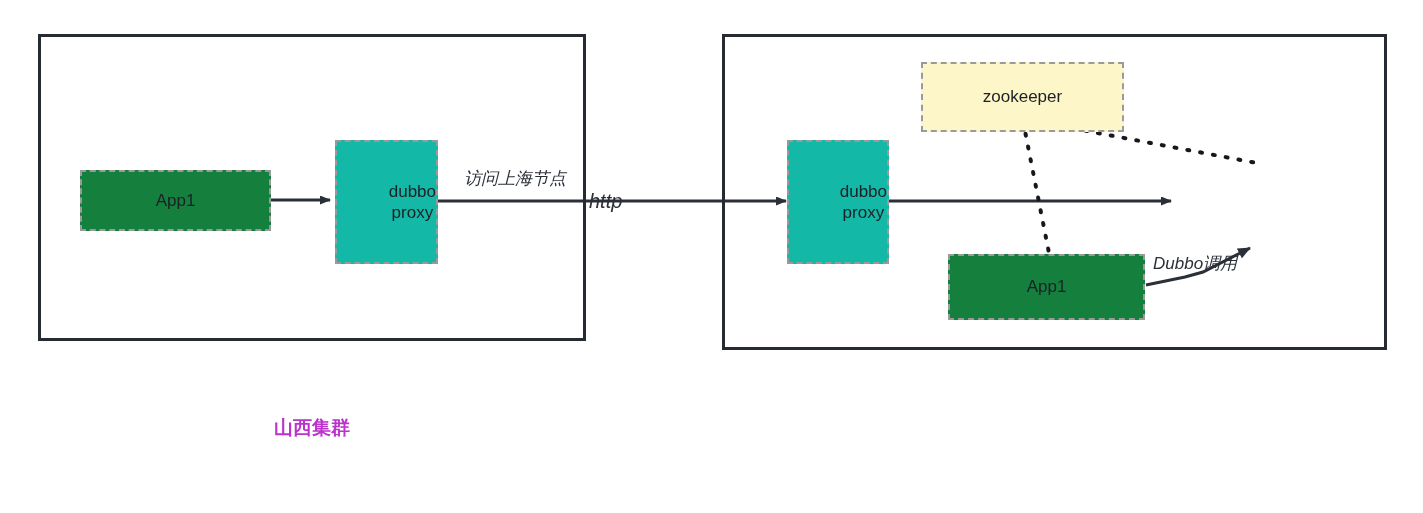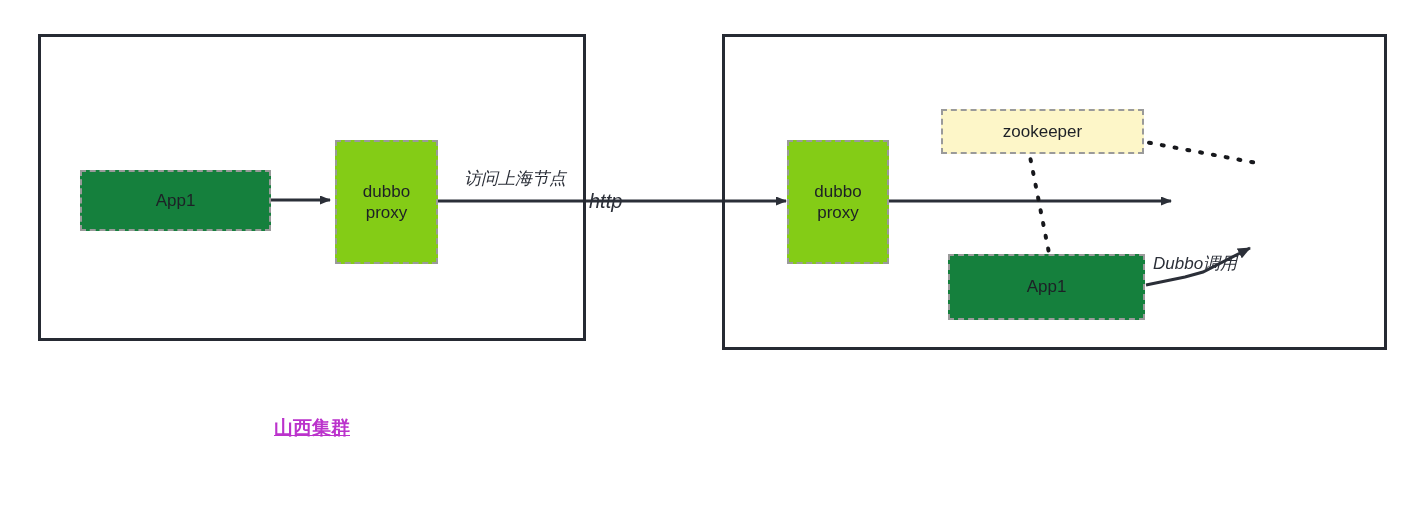--- a/index.html
+++ b/index.html
@@ -37,21 +37,21 @@
     display: flex;
     align-items: center;
     justify-content: center;
     text-align: center;
     font-size: 17px;
     line-height: 1.25;
     color: #1d2026;
     white-space: pre-line;
   }
   .node-green { background: #15803d; text-align: center; }
-  .node-cyan  { background: #84cc16; }
+  .node-cyan  { background: #14b8a6; justify-content: flex-end; }
   .node-yellow{ background: #fdf6c8; }
 
   
   .edge-label {
     font-size: 17px;
     color: #2b2f38;
     white-space: nowrap;
     font-style: italic;
   }
   .cluster-caption {
@@ -100,30 +100,30 @@
 
   <div class="abs node node-cyan" style="left:335px; top:140px; width:103px; height:124px;">
     <span>dubbo
 proxy</span>
   </div>
 
   <div class="abs edge-label" style="left:464px; top:167px;">访问上海节点</div>
 
   <div class="abs edge-label" style="left:589px; top:190px; font-size:20px;">http</div>
 
-  <div class="abs cluster-caption" style="left:212px; top:415px; width:200px;text-decoration:underline;">山西集群</div>
+  <div class="abs cluster-caption" style="left:212px; top:415px; width:200px;">山西集群</div>
 
   <div class="abs cluster-panel" style="left:722px; top:34px; width:665px; height:316px;"></div>
 
   <div class="abs node node-cyan" style="left:787px; top:140px; width:102px; height:124px;">
     <span>dubbo
 proxy</span>
   </div>
 
-  <div class="abs node node-yellow" style="left:941px; top:62px; width:203px; height:45px;margin-top:47px;">
+  <div class="abs node node-yellow" style="left:921px; top:62px; width:203px; height:70px;">
     <span>zookeeper</span>
   </div>
 
   <div class="abs node node-green" style="left:948px; top:254px; width:197px; height:66px;">
     <span>App1</span>
   </div>
 
 
   <div class="abs edge-label" style="left:1153px; top:252px;text-align:center;">Dubbo调用</div>
 

